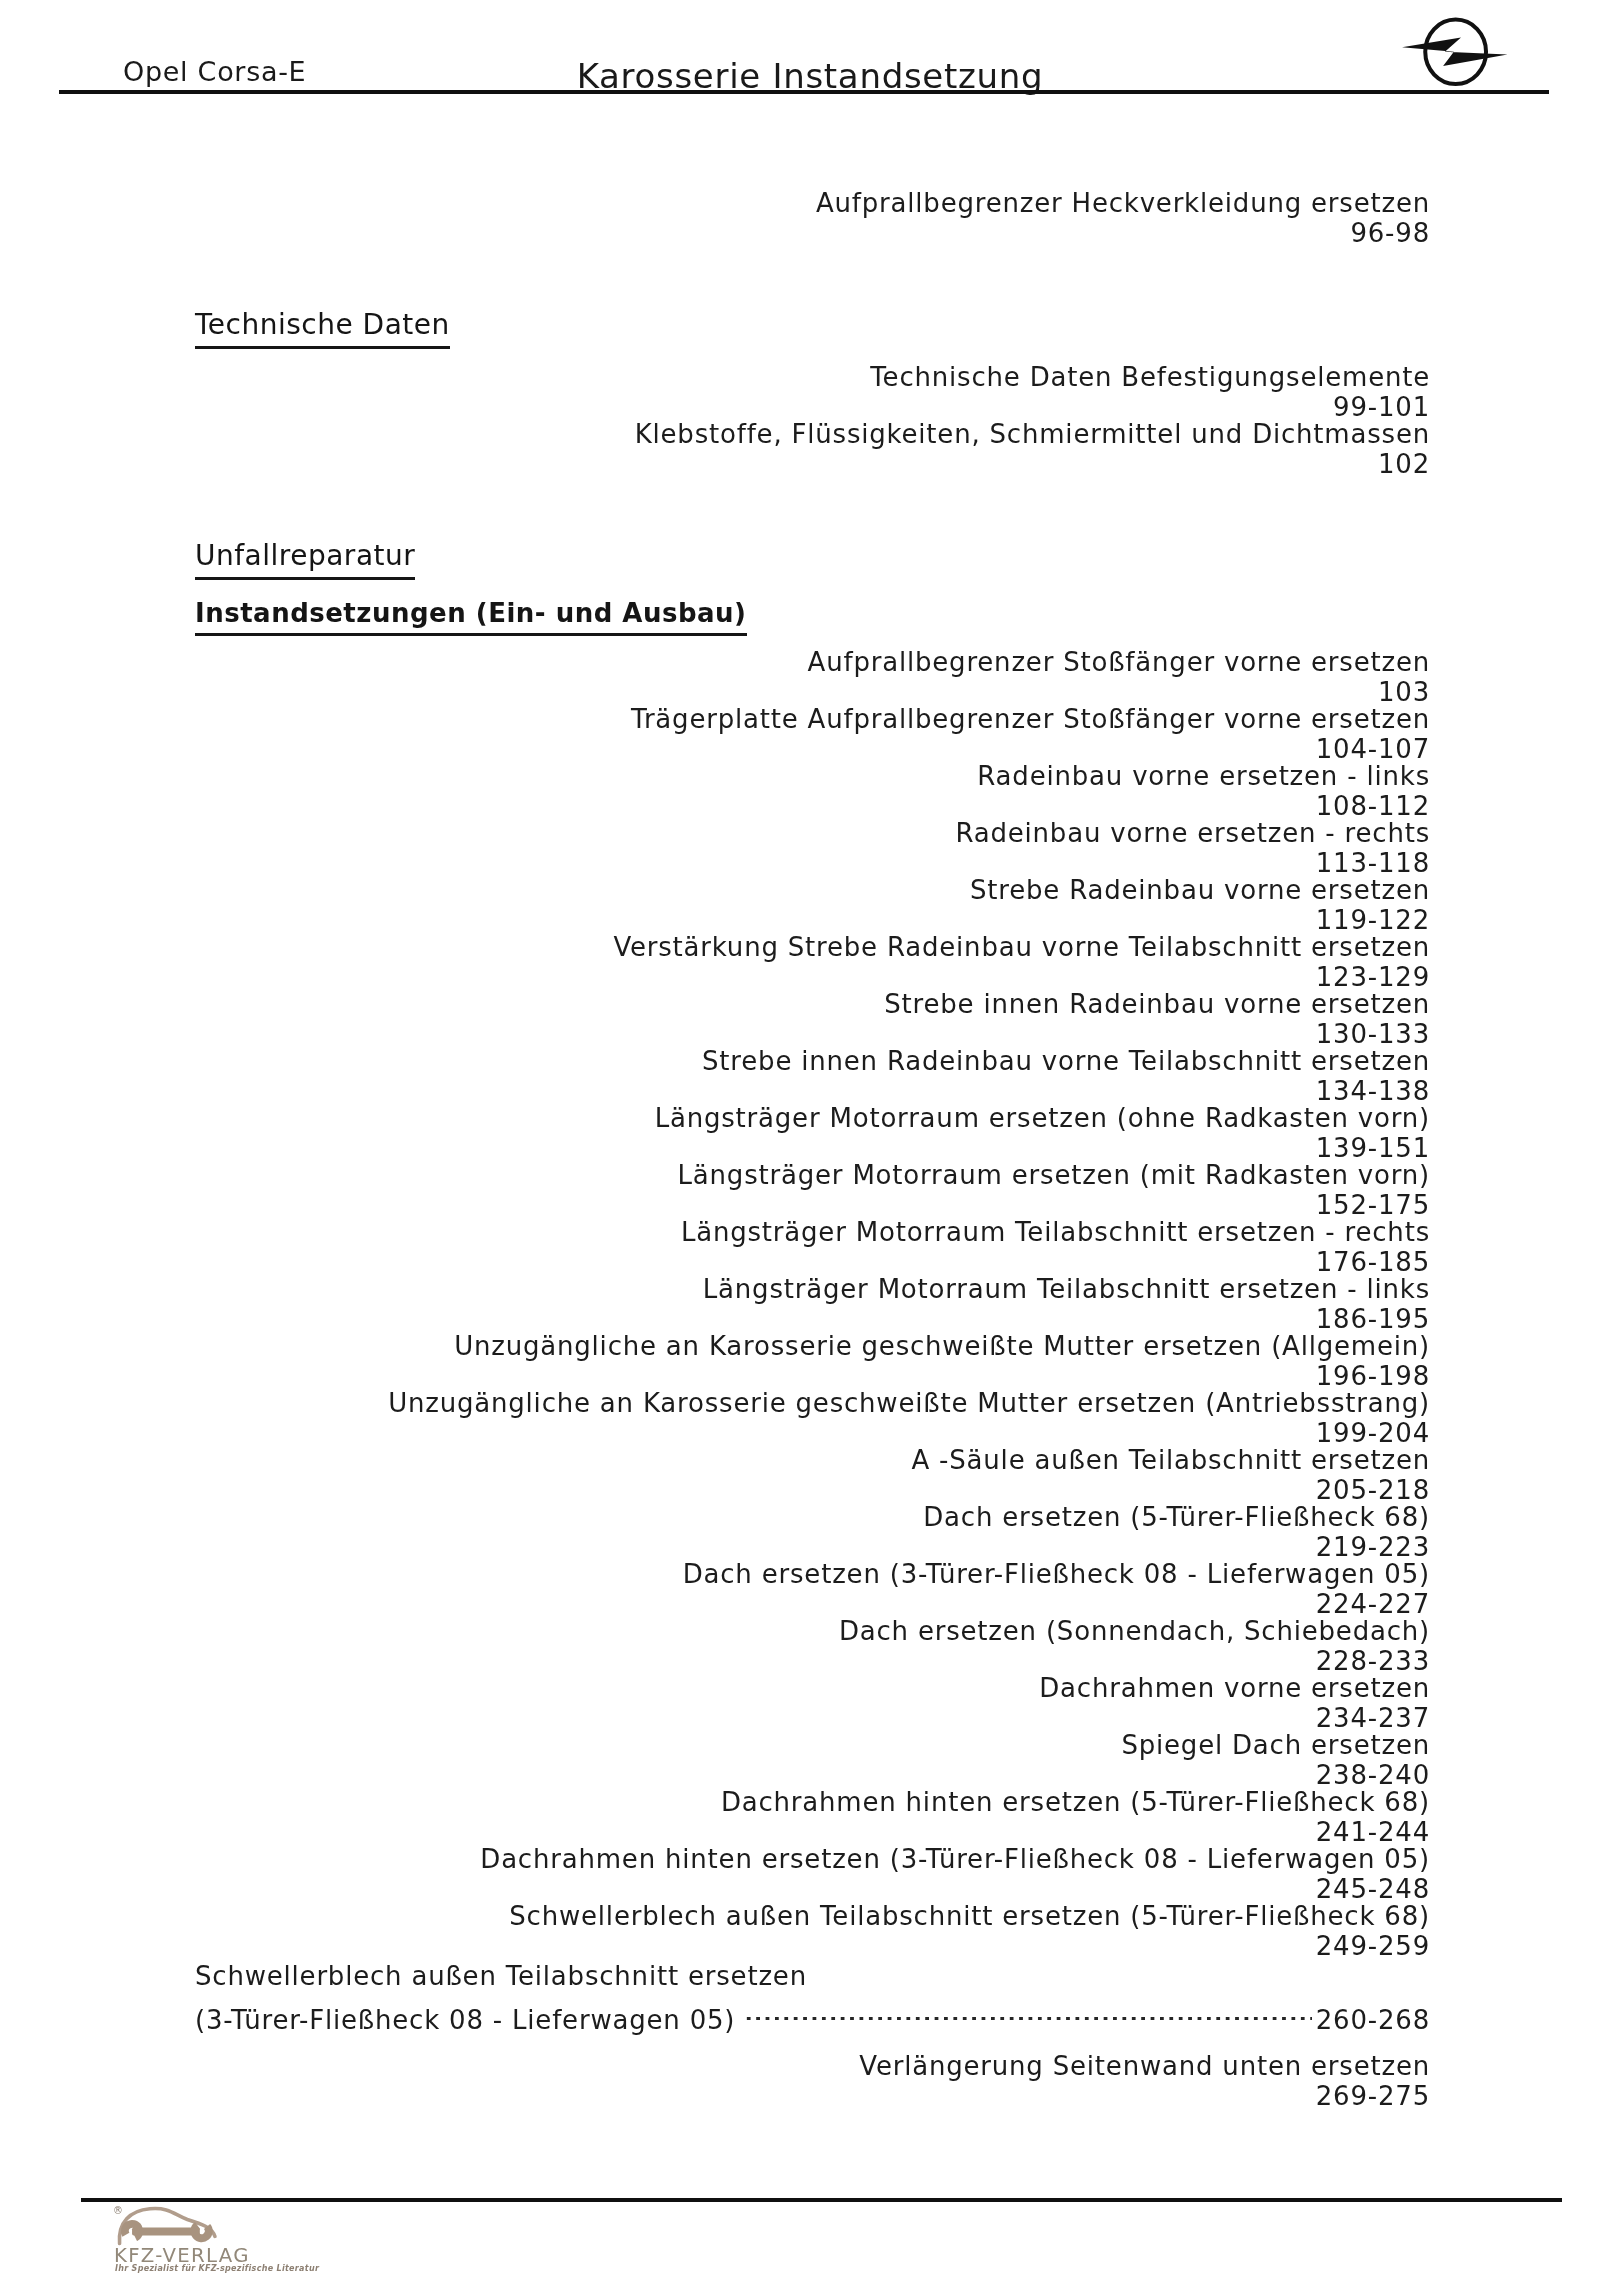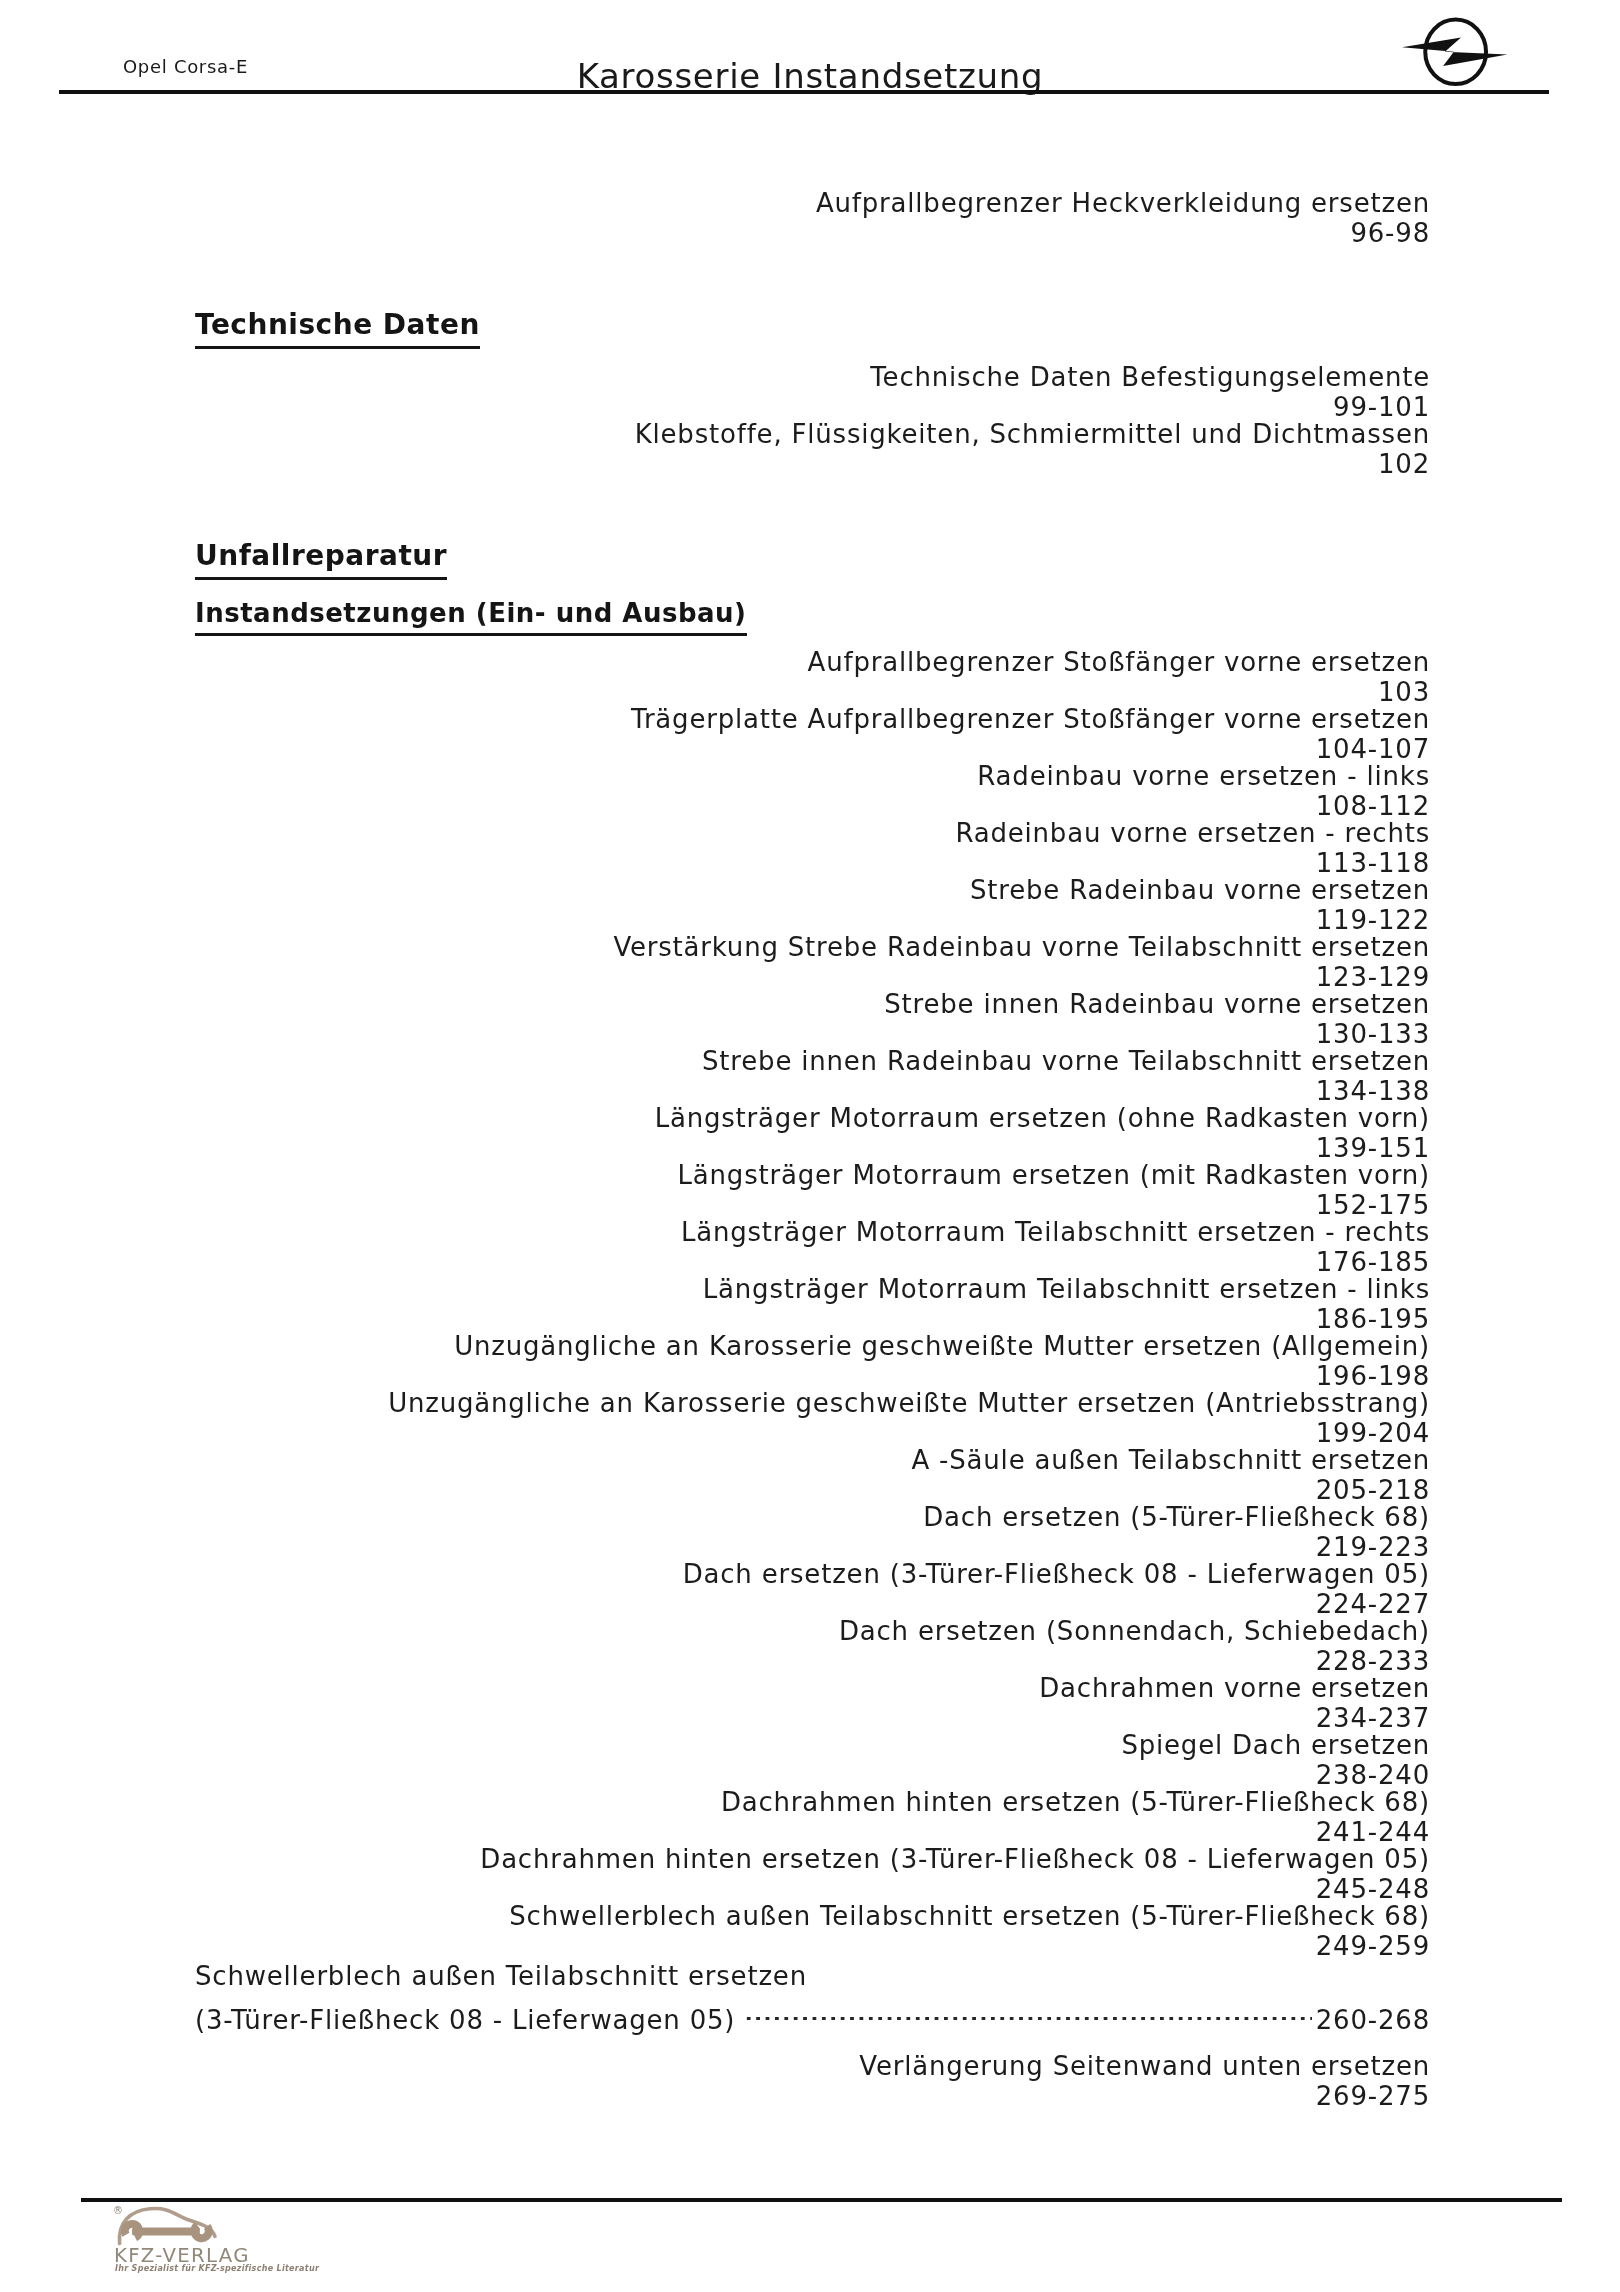--- a/index.html
+++ b/index.html
@@ -8,21 +8,21 @@
     position:relative;
     width:1620px; height:2293px;
     font-family:"DejaVu Sans","Liberation Sans",sans-serif;
     color:#1c1c1c;
     overflow:hidden;
   }
 
   
   .header-left {
     position:absolute; top:56px; left:123px;
-    font-size:18px; letter-spacing:0.7px; color:#1a1a1a;
+    font-size:27px; letter-spacing:0.7px; color:#1a1a1a;
   }
   .header-center {
     position:absolute; top:56px; left:0; width:1620px;
     text-align:center; font-size:34px; letter-spacing:0.7px; color:#1a1a1a;
   }
   .header-rule {
     position:absolute; top:90px; left:59px; width:1490px; height:3.6px;
     background:#101010;
   }
   .opel-logo { position:absolute; top:7.2px; left:1402px; }
@@ -42,21 +42,21 @@
     margin:0 3.6px 0 9px;
     background-image:radial-gradient(circle, #262626 2.1px, transparent 2.2px);
     background-size:9.4px 5.4px;
     background-repeat:repeat-x;
     background-position:left bottom 14.3px;
   }
   .toc-pages { white-space:nowrap; }
 
   .toc-heading-wrap { margin-top:63px; height:45px; }
   .toc-heading {
-    display:inline-block; font-size:28px; font-weight:bold;
+    display:inline-block; font-size:28px; font-weight:normal;
     letter-spacing:0.5px; color:#151515;
     border-bottom:3.6px solid #151515; padding-bottom:5.4px;
   }
   .toc-subheading-wrap { margin-top:14.3px; height:43px; }
   .toc-subheading {
     display:inline-block; font-size:26px; font-weight:bold;
     letter-spacing:0.5px; color:#151515;
     border-bottom:3.6px solid #151515; padding-bottom:4.5px;
   }
   .entries-first { margin-top:9px; }

